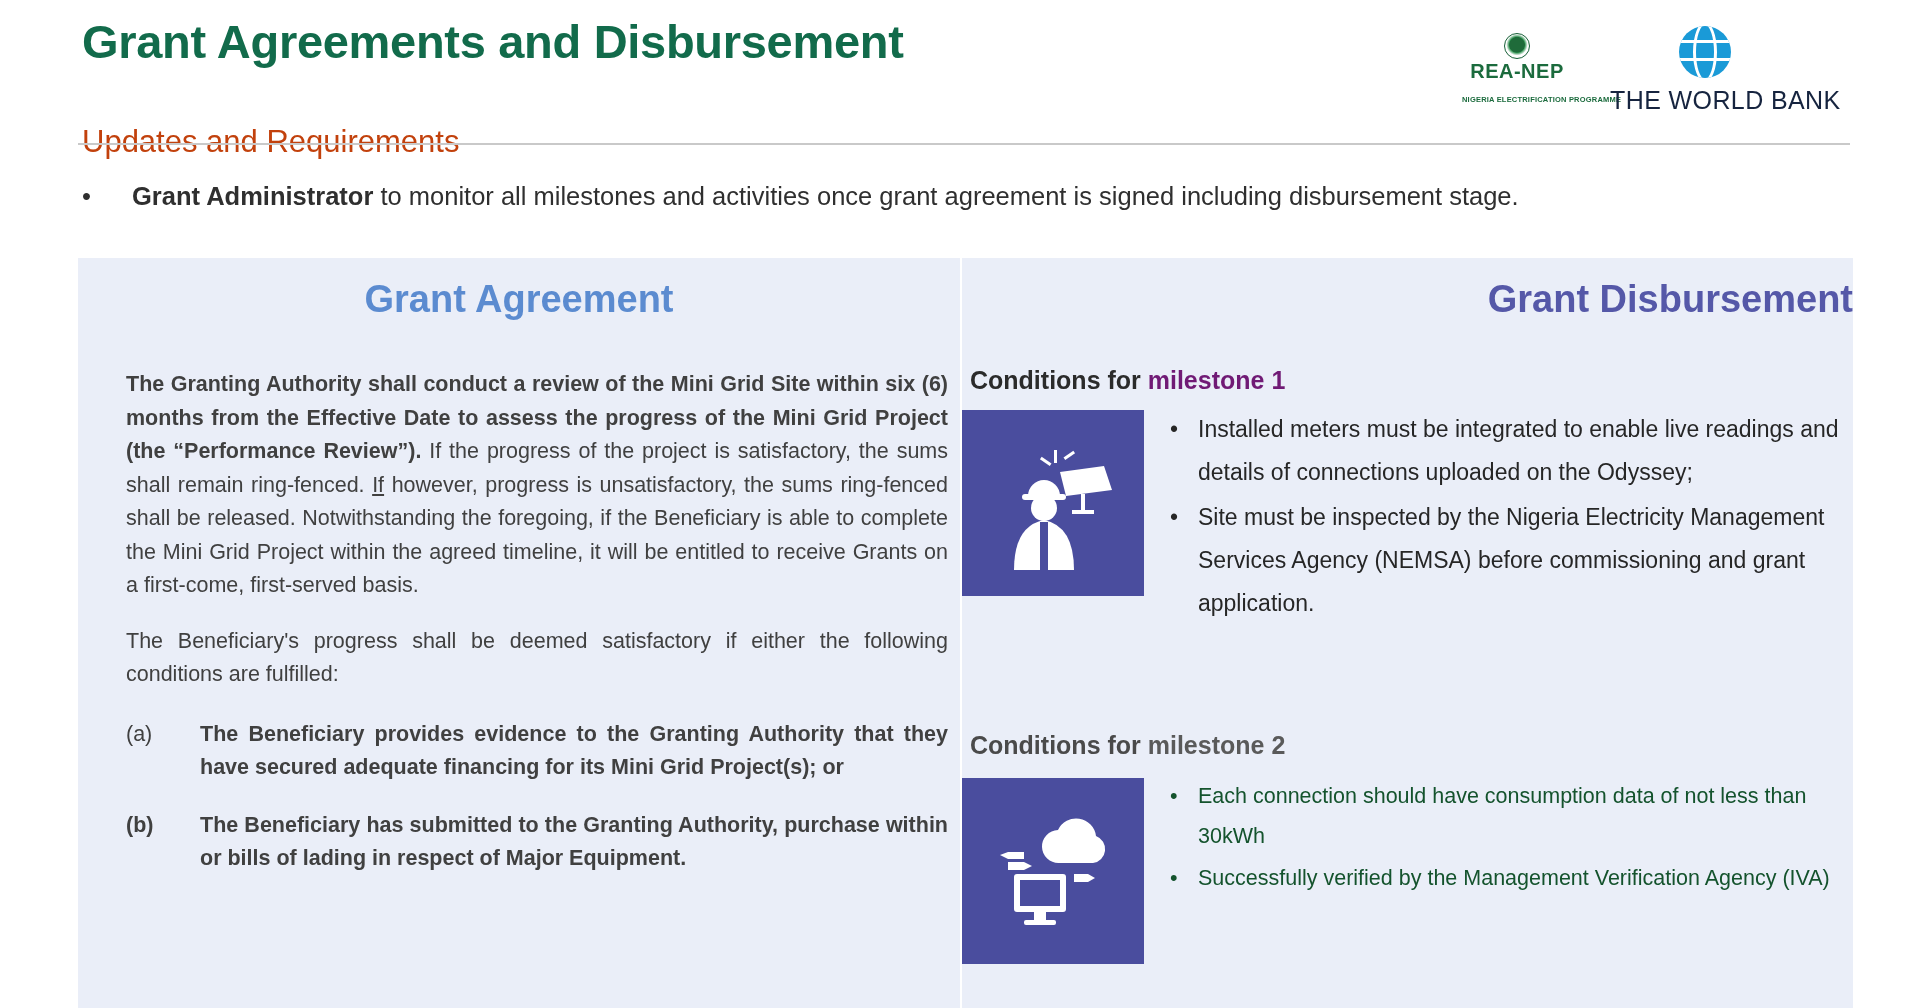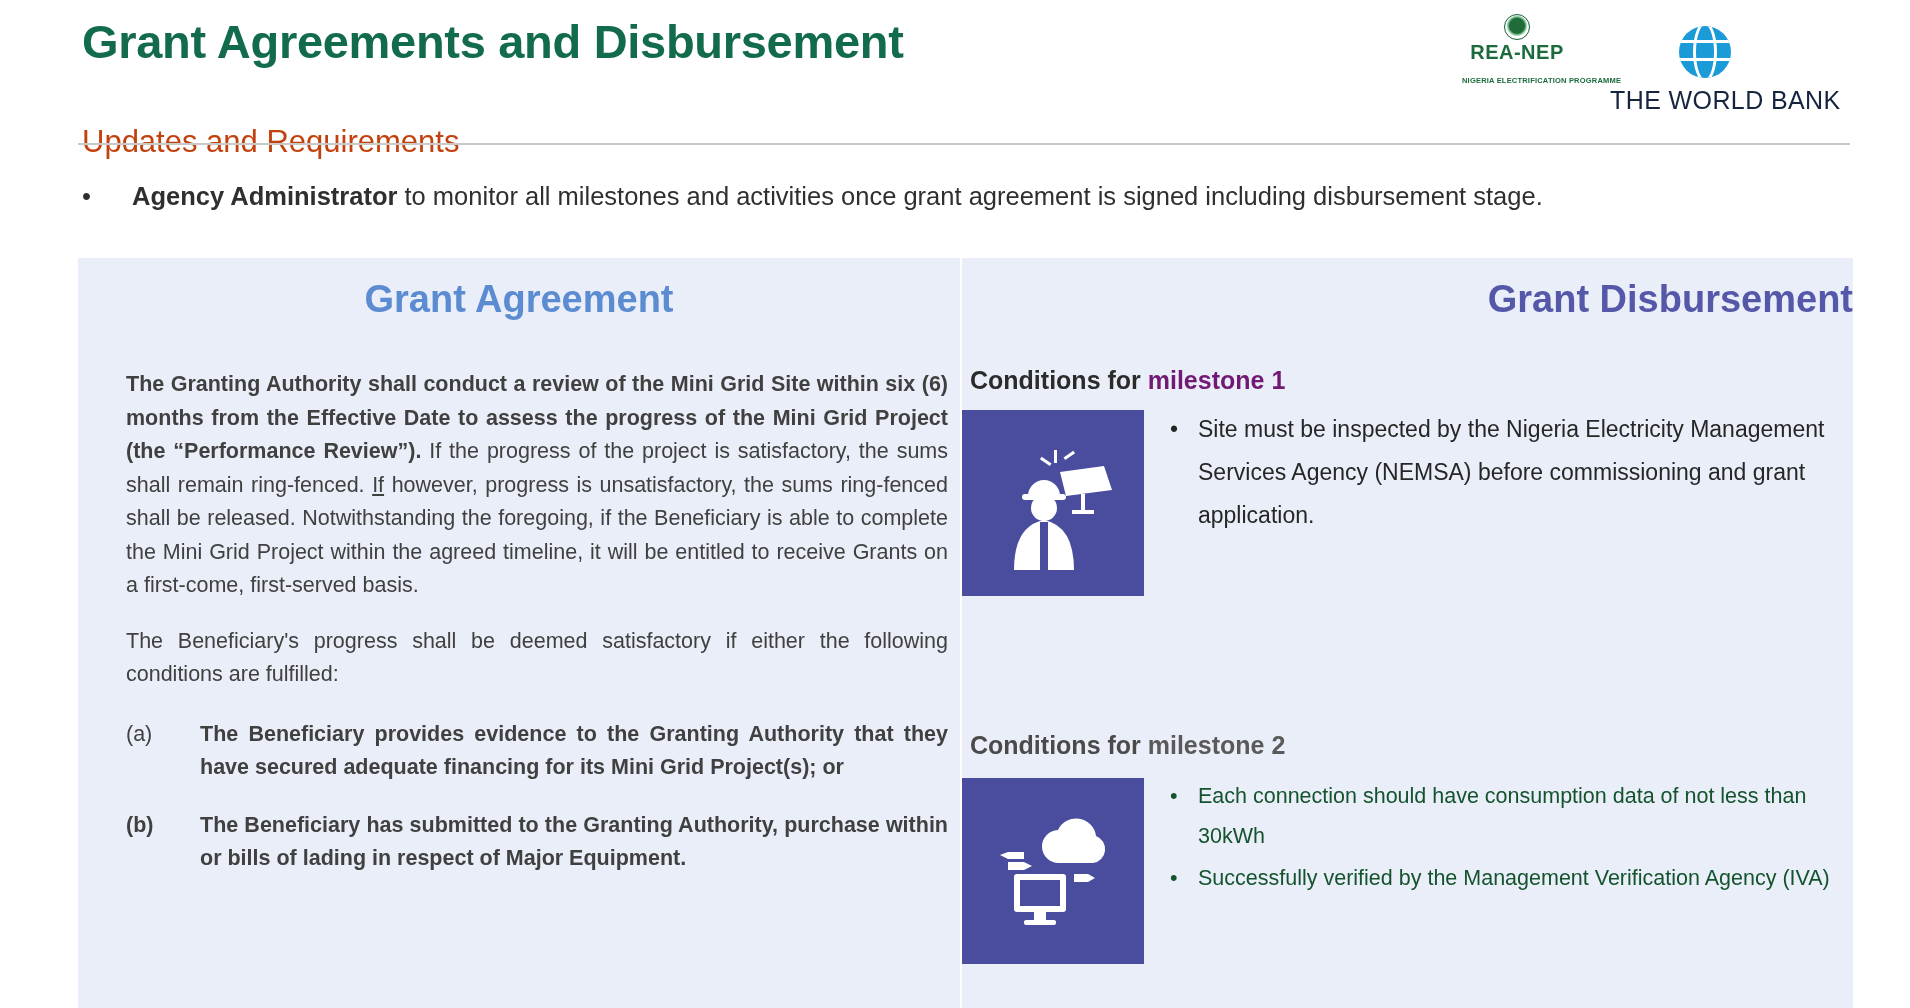--- a/index.html
+++ b/index.html
@@ -47,21 +47,21 @@
     position: absolute;
     left: 78px; top: 143px;
     width: 1772px;
     height: 2px;
     background: #c9c9c9;
   }
 
   
   .logo-rea {
     position: absolute;
-    left: 1462px; top: 12px;
+    left: 1462px; top: 31px;
     width: 110px; height: 100px;
     text-align: center;
   }
   .logo-rea .rea-crest {
     width: 26px; height: 26px;
     margin: 2px auto 0 auto;
     background: radial-gradient(circle at 50% 45%, #1f6b3a 0%, #1f6b3a 42%, #2d8f4e 44%, #ffffff 60%);
     border-radius: 50%;
     border: 1px solid #186038;
   }
@@ -280,21 +280,21 @@
       <div class="wb-globe">
         <div class="wb-arc"></div>
       </div>
       <div class="wb-text">THE WORLD BANK</div>
     </div>
 
     <div class="header-rule"></div>
   </div>
 
   <div class="top-bullet">
-    <span class="dot">•</span><b>Agency Administrator</b><span> to monitor all milestones and activities once grant agreement is signed including disbursement stage.</span>
+    <span class="dot">•</span><b>Grant Administrator</b><span> to monitor all milestones and activities once grant agreement is signed including disbursement stage.</span>
   </div>
 
   <div class="panel"></div>
   <div class="col-divider"></div>
 
   <div class="col-left">
     <div class="col-head-left">Grant Agreement</div>
 
     <div class="left-body">
       <p><b>The Granting Authority shall conduct a review of the Mini Grid Site within six (6) months from the Effective Date to assess the progress of the Mini Grid Project (the “Performance Review”).</b><span> If the progress of the project is satisfactory, the sums shall remain ring-fenced. </span><u>If</u><span> however, progress is unsatisfactory, the sums ring-fenced shall be released. Notwithstanding the foregoing, if the Beneficiary is able to complete the Mini Grid Project within the agreed timeline, it will be entitled to receive Grants on a first-come, first-served basis.</span></p>
@@ -335,20 +335,21 @@
           <circle cx="82" cy="98" r="13"></circle>
 
           <path d="M52 160 q0 -44 30 -50 q30 6 30 50 z"></path>
           <rect x="78" y="112" width="8" height="48" fill="#4a4d9e"></rect>
         </g>
       </svg>
     </div>
 
     <div class="bullets" id="bul1">
       <ul>
+        <li>Installed meters must be integrated to enable live readings and details of connections uploaded on the Odyssey;</li>
         <li>Site must be inspected by the Nigeria Electricity Management Services Agency (NEMSA) before commissioning and grant application.</li>
       </ul>
     </div>
 
     <div class="cond-label" id="cond2"><span>Conditions for </span><span class="m1 grey">milestone 2</span></div>
 
     <div class="tile" id="tile2">
       <svg width="182" height="186" viewBox="0 0 182 186" aria-hidden="true">
         <g fill="#ffffff">
 

